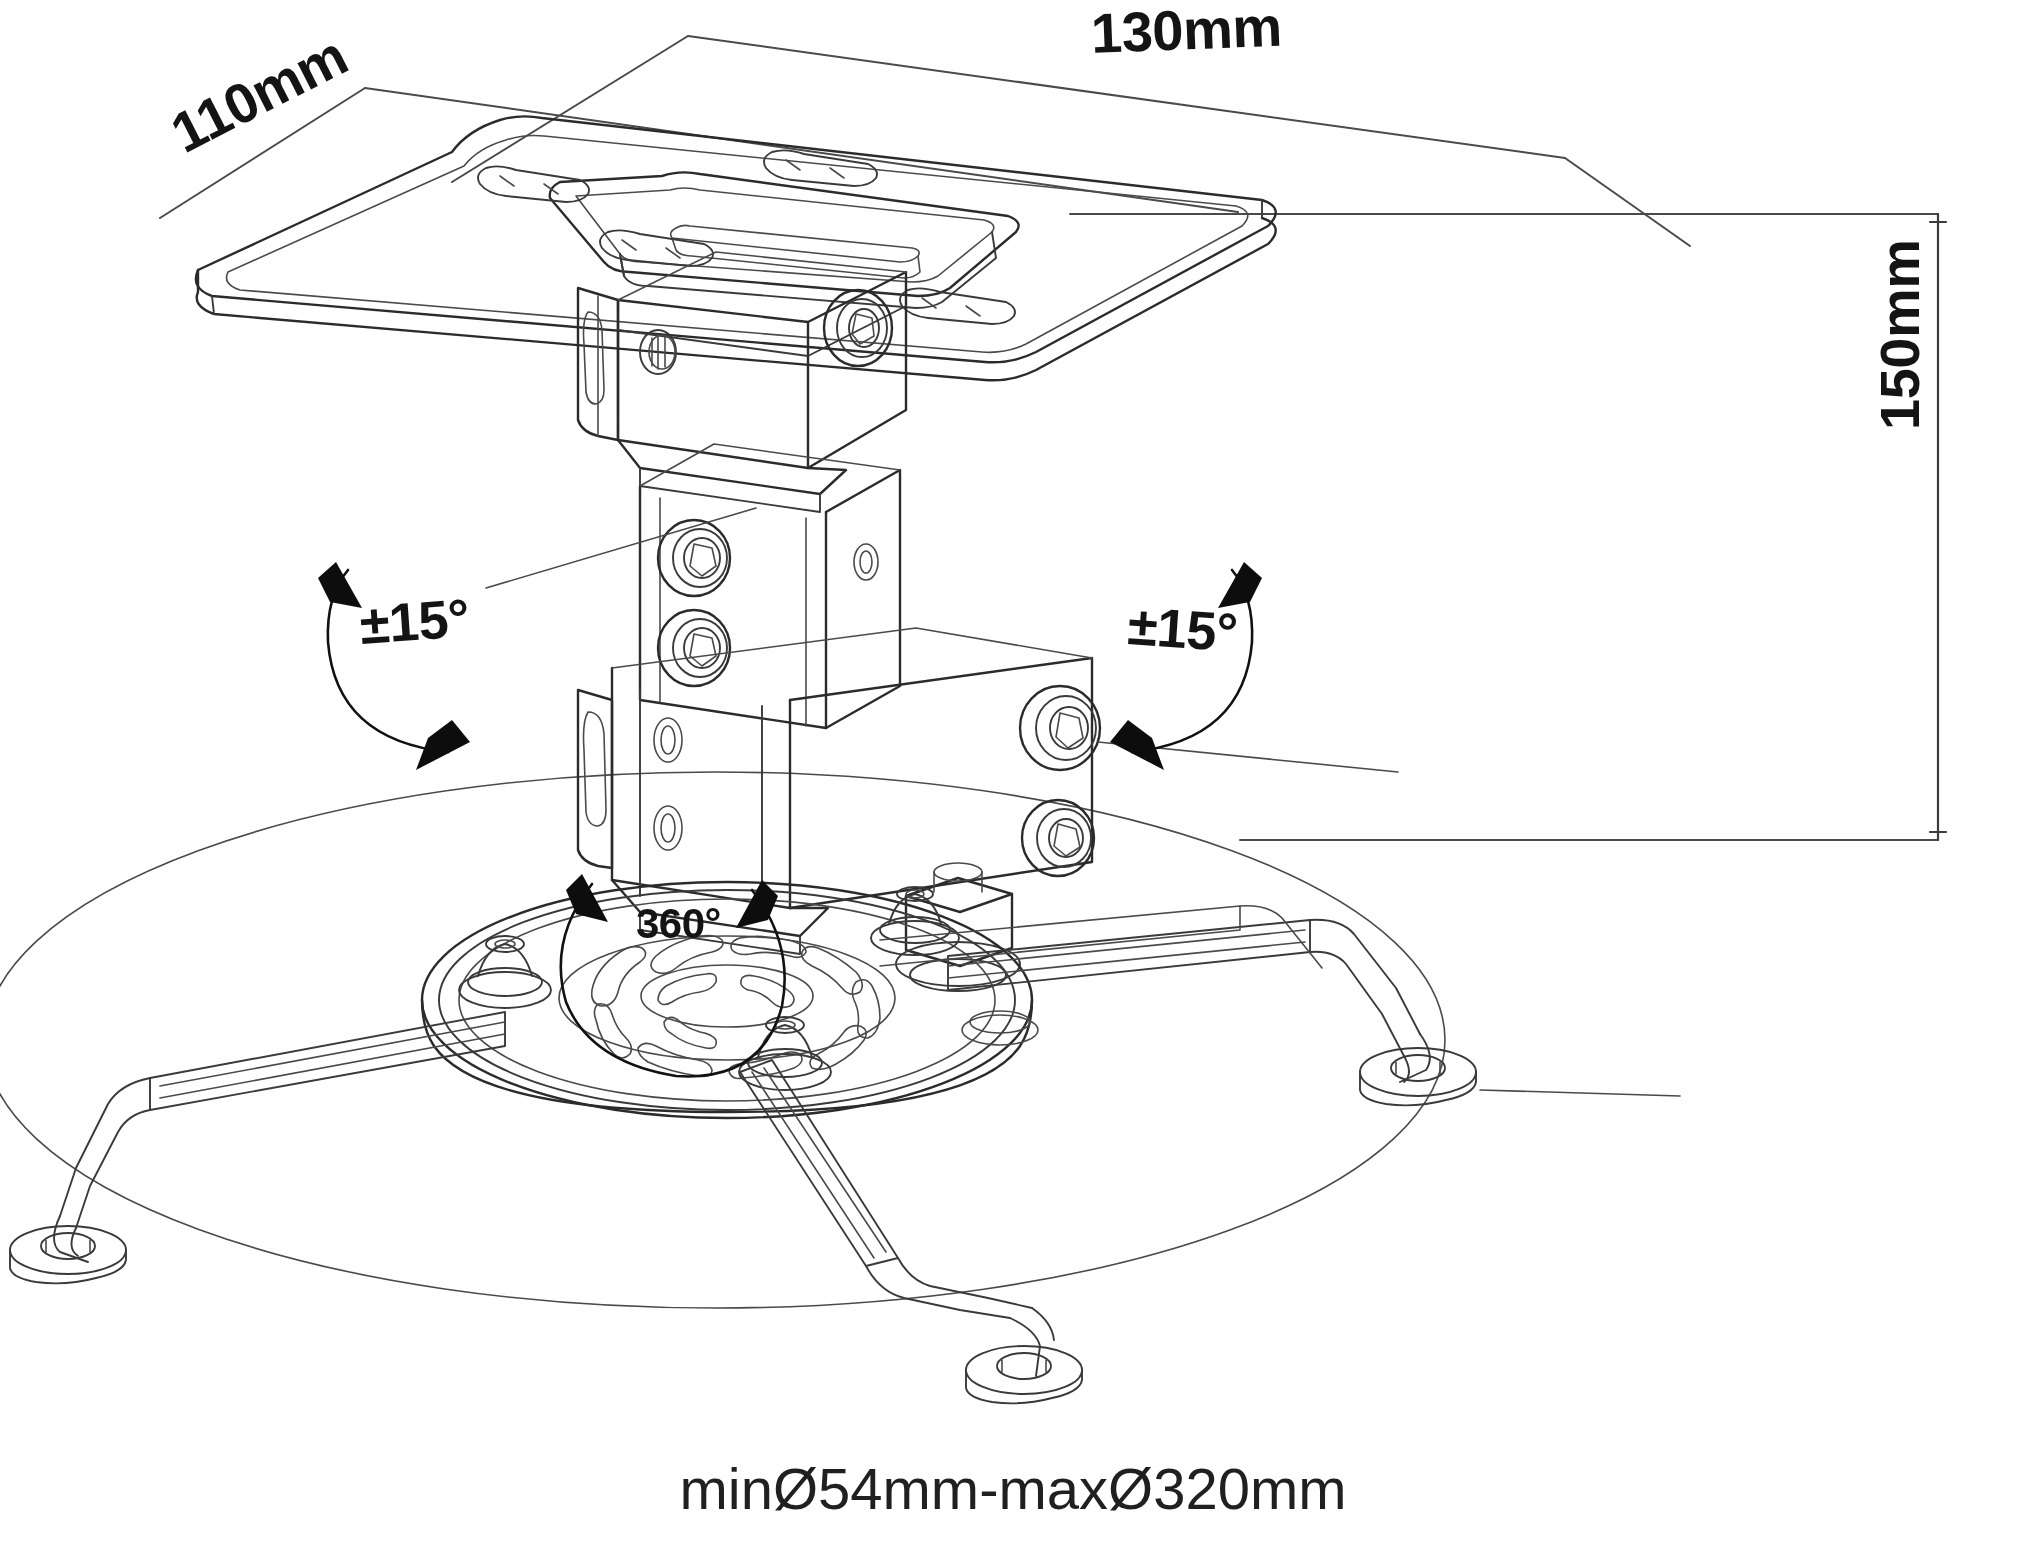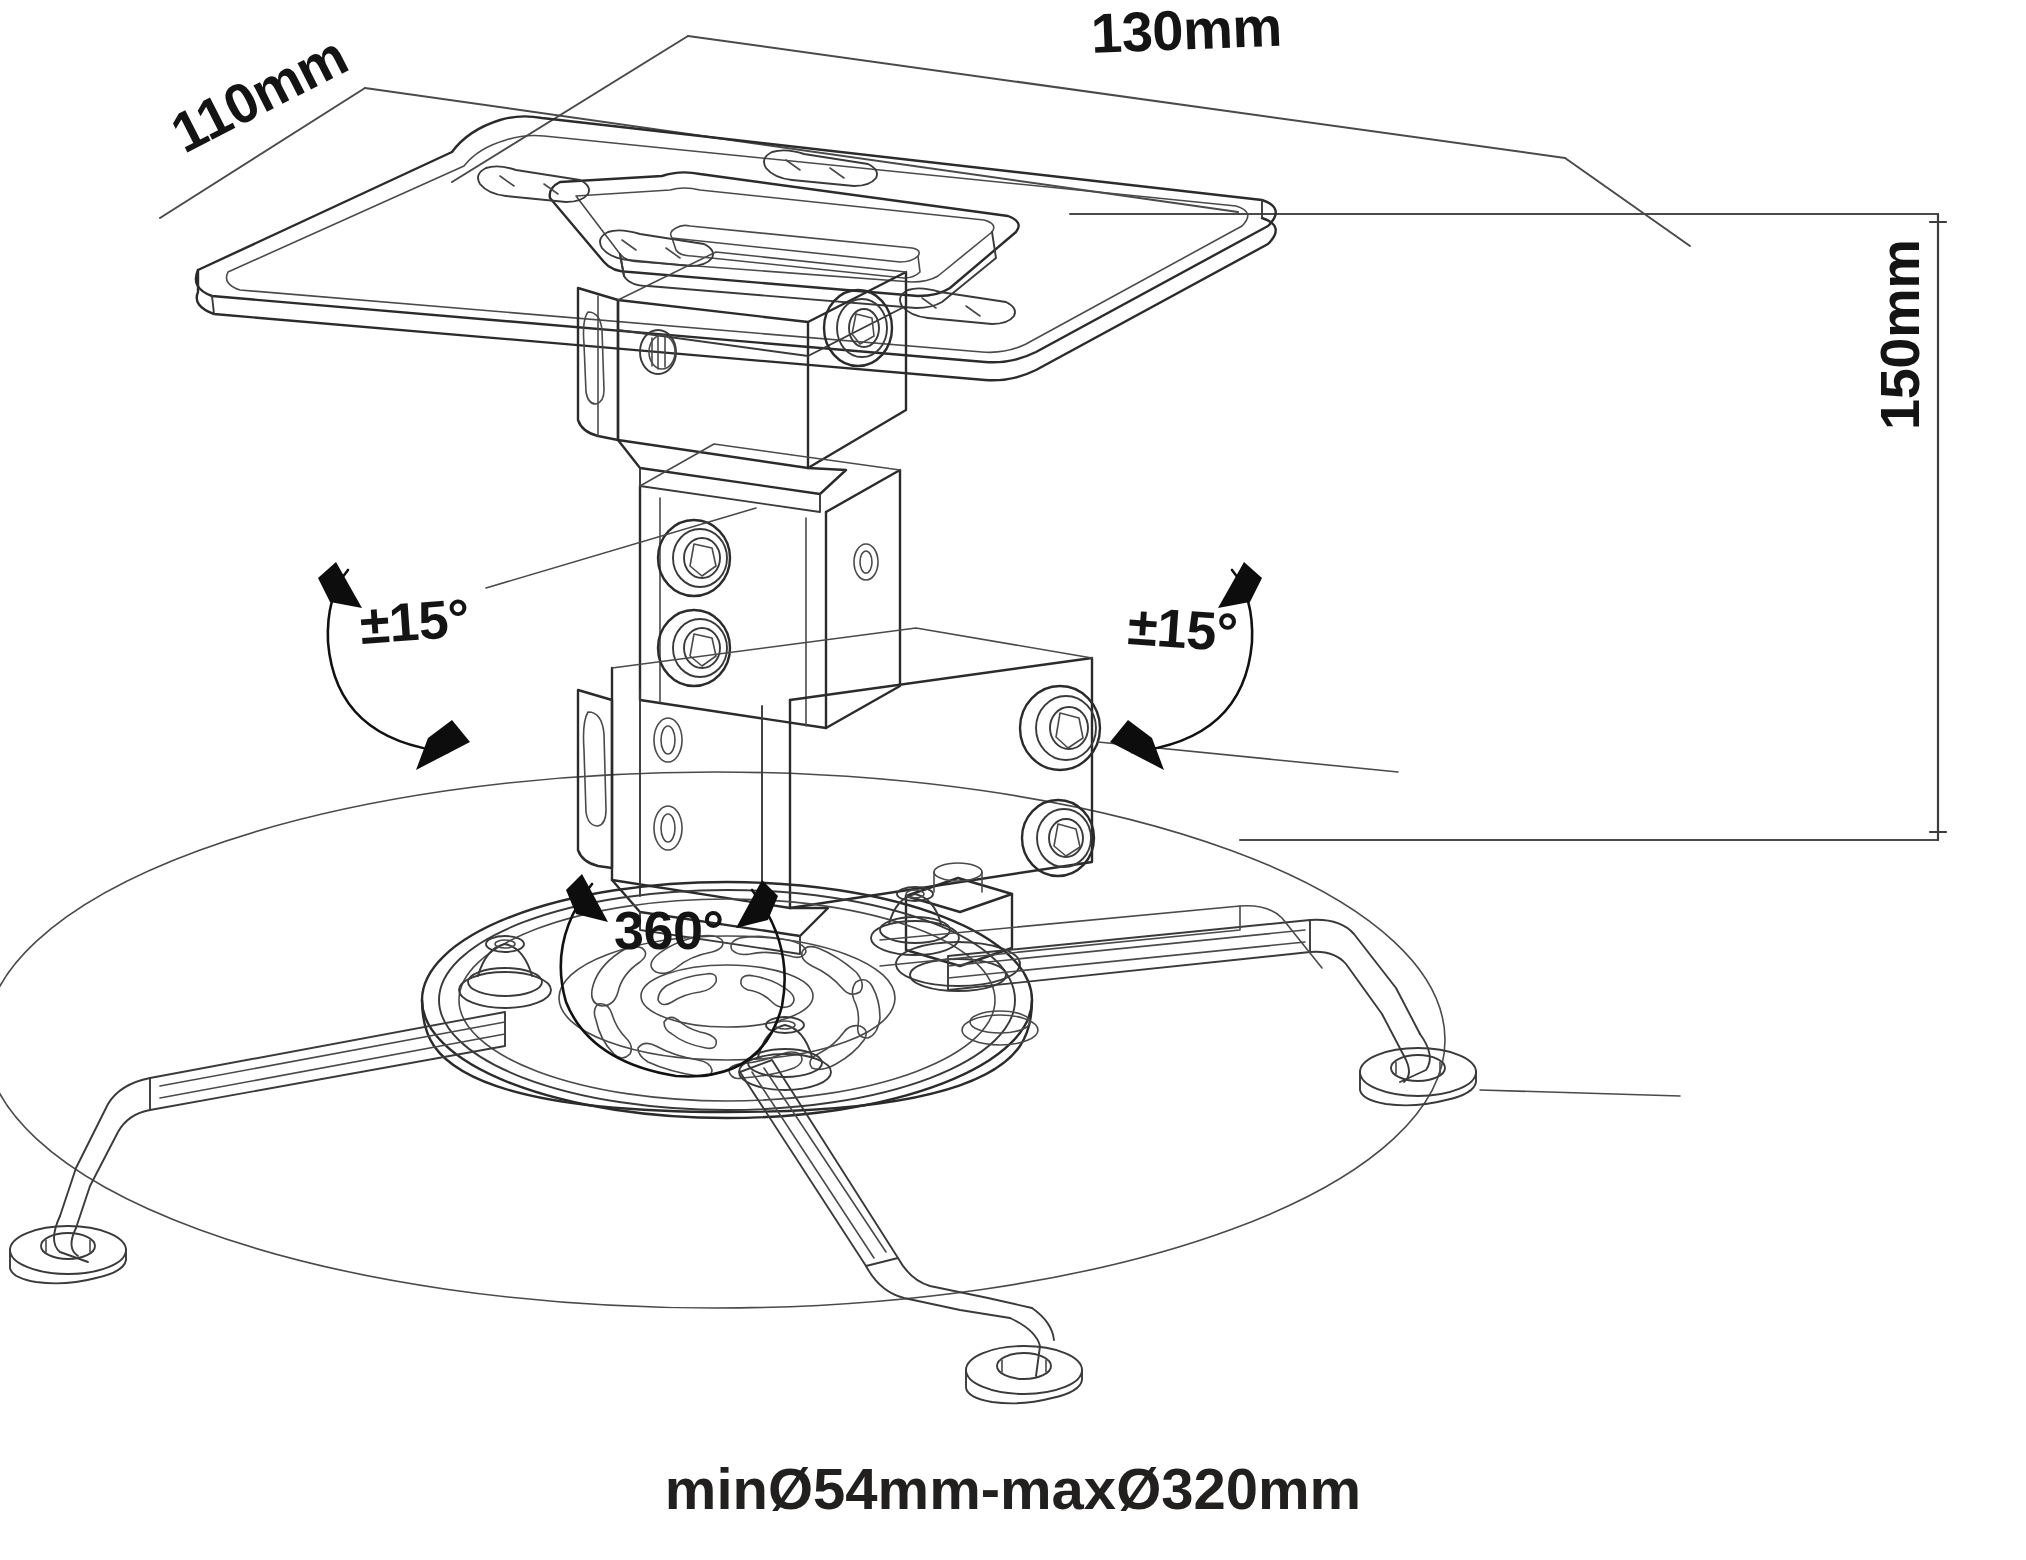--- a/index.html
+++ b/index.html
@@ -14,23 +14,23 @@
   .ext{fill:none;stroke:#4a4a4a;stroke-width:2.0;stroke-linecap:round;}
   .arc{fill:none;stroke:#111;stroke-width:2.6;stroke-linecap:round;}
   .solid{fill:#0d0d0d;stroke:none;}
   .lbl{position:absolute;white-space:nowrap;color:#141414;font-weight:700;
        letter-spacing:-0.5px;line-height:1;}
   #lbl-130{left:1090px;top:6px;font-size:56px;transform:rotate(-2.2deg);transform-origin:left top;}
   #lbl-110{left:163px;top:112px;font-size:56px;transform:rotate(-27deg);transform-origin:left top;}
   #lbl-150{left:1872px;top:430px;font-size:56px;transform:rotate(-90deg);transform-origin:left top;}
   #lbl-l15{left:358px;top:598px;font-size:54px;transform:rotate(-4deg);transform-origin:left top;}
   #lbl-r15{left:1130px;top:598px;font-size:54px;transform:rotate(4deg);transform-origin:left top;}
-  #lbl-360{left:614px;top:903px;font-size:54px;}
+  #lbl-360{left:636px;top:903px;font-size:42px;}
   #caption{position:absolute;left:0;top:1455px;width:2026px;text-align:center;
-           font-size:58px;font-weight:700;letter-spacing:0px;color:#221f1f;}
+           font-size:58px;font-weight:400;letter-spacing:0px;color:#221f1f;}
 </style>
 </head>
 <body>
 
 <div id="stage">
 
   <svg class="draw" viewBox="0 0 2026 1560">
 
     <g>
 

